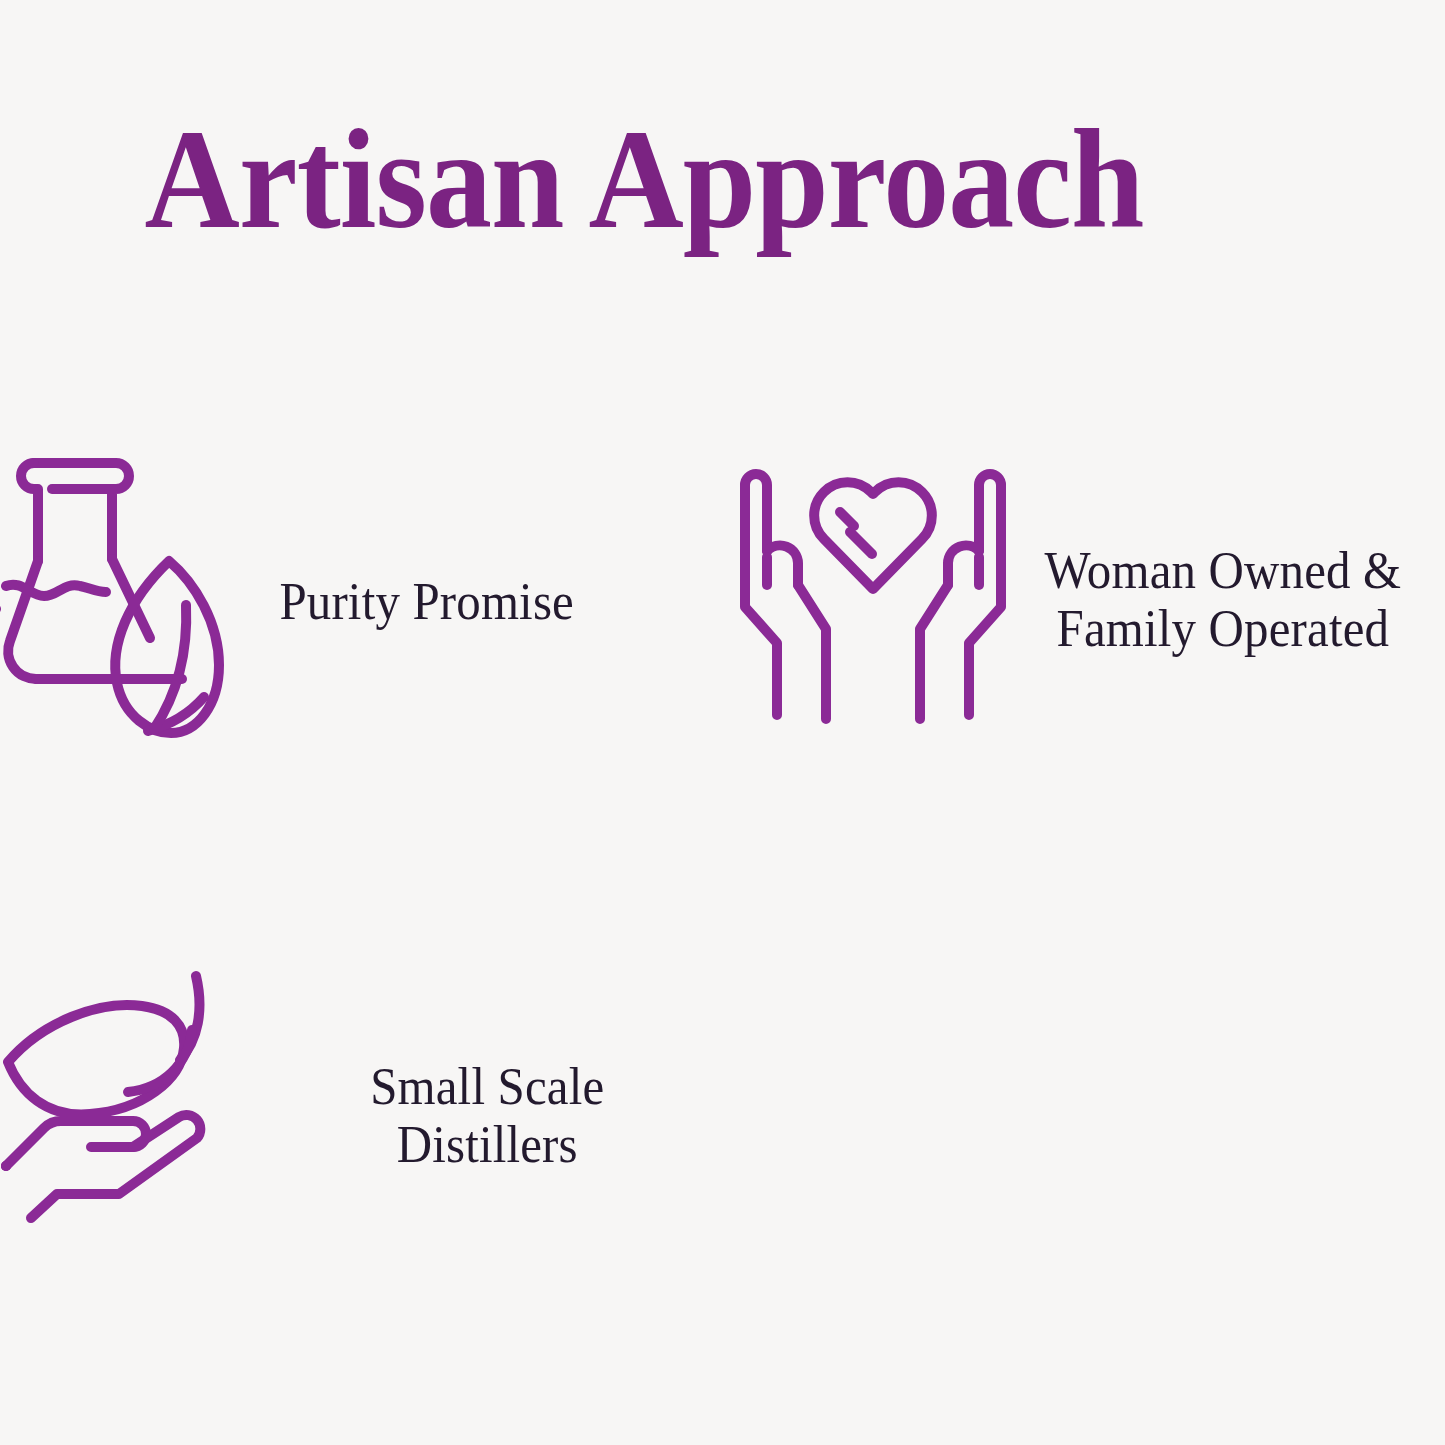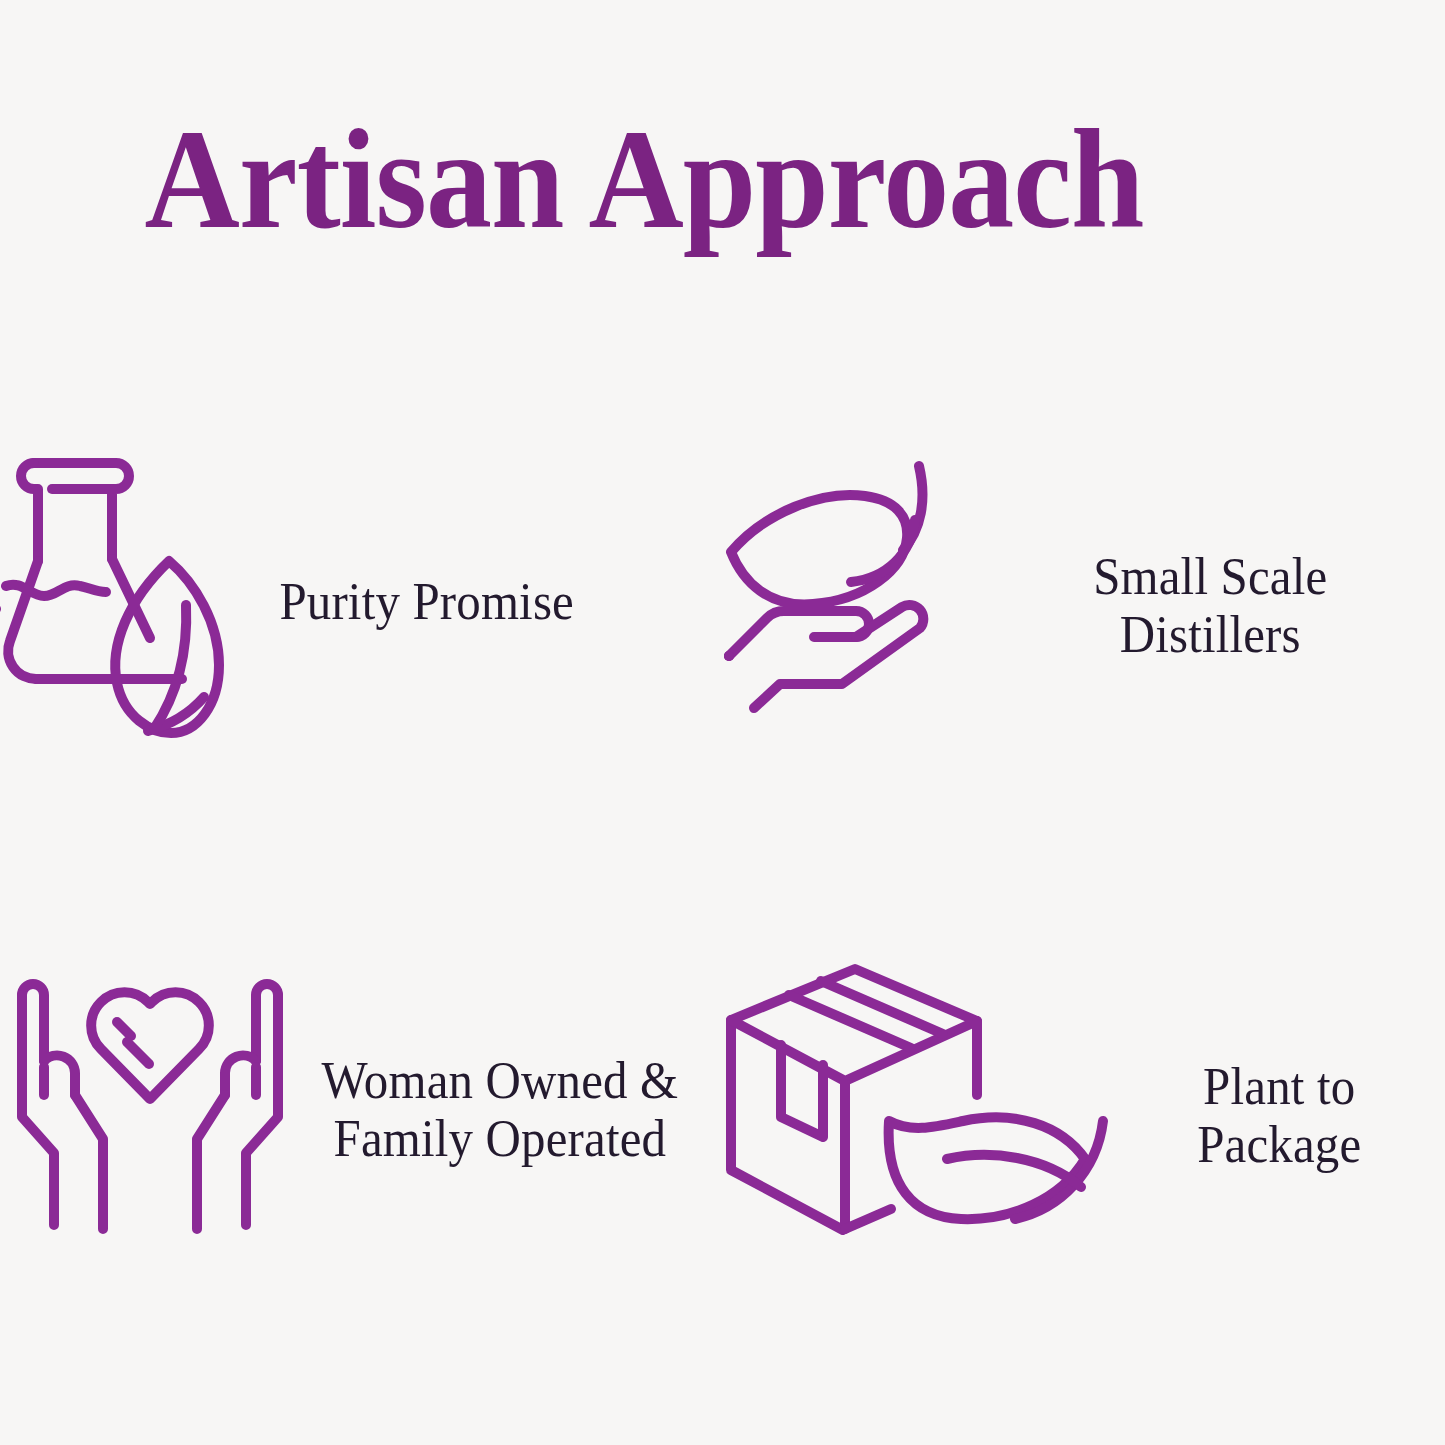--- a/index.html
+++ b/index.html
@@ -140,20 +140,52 @@
           <path d="M148 288 c22 -6 42 -18 56 -34"></path>
 
           <path d="M186 162 c2 46 -8 88 -32 124"></path>
         </svg>
       </div>
       <p class="feature-label">
         <span class="ln">Purity Promise</span>
       </p>
     </div>
 
+    <div class="cell cell-2">
+      <div class="icon-box">
+        <svg width="300" height="272" viewBox="0 0 300 272" fill="none" stroke="#8b2a96" stroke-width="10" stroke-linecap="round" stroke-linejoin="round">
+
+          <path d="M150 140 L101 90 a33 33 0 0 1 0 -47 a33 33 0 0 1 47 0 l2 2 l2 -2 a33 33 0 0 1 47 0 a33 33 0 0 1 0 47 z"></path>
+
+          <path d="M117 63 l14 14"></path>
+          <path d="M127 83 l22 22"></path>
+
+          <path d="M22 36 a11 11 0 0 1 22 0 v66"></path>
+          <path d="M22 36 v122 l32 36 v72"></path>
+
+          <path d="M44 102 a18 18 0 0 1 31 12 v22"></path>
+          <path d="M44 108 v28"></path>
+
+          <path d="M75 136 l28 44 v90"></path>
+
+          <path d="M278 36 a11 11 0 0 0 -22 0 v66"></path>
+          <path d="M278 36 v122 l-32 36 v72"></path>
+
+          <path d="M256 102 a18 18 0 0 0 -31 12 v22"></path>
+          <path d="M256 108 v28"></path>
+
+          <path d="M225 136 l-28 44 v90"></path>
+        </svg>
+      </div>
+      <p class="feature-label">
+        <span class="ln">Woman Owned &amp;</span>
+        <span class="ln">Family Operated</span>
+      </p>
+    </div>
+
     <div class="cell cell-3">
       <div class="icon-box">
         <svg width="252" height="250" viewBox="0 0 252 250" fill="none" stroke="#8b2a96" stroke-width="10" stroke-linecap="round" stroke-linejoin="round">
 
           <path d="M8 92 c34 -40 92 -62 134 -56 c30 4 44 20 42 42 c-3 32 -42 62 -94 66 c-44 4 -70 -22 -82 -52 z"></path>
 
           <path d="M196 6 c8 34 2 64 -16 84"></path>
 
           <path d="M192 60 c-4 34 -28 58 -64 62"></path>
 
@@ -162,76 +194,15 @@
 
           <path d="M6 196 v0"></path>
           <path d="M133 177 l46 -30 a14 14 0 0 1 18 21 l-78 56 h-62 l-26 24"></path>
         </svg>
       </div>
       <p class="feature-label">
         <span class="ln">Small Scale Distillers</span>
       </p>
     </div>
 
-    <div class="cell cell-2">
-      <div class="icon-box">
-        <svg width="300" height="272" viewBox="0 0 300 272" fill="none" stroke="#8b2a96" stroke-width="10" stroke-linecap="round" stroke-linejoin="round">
-
-          <path d="M150 140 L101 90 a33 33 0 0 1 0 -47 a33 33 0 0 1 47 0 l2 2 l2 -2 a33 33 0 0 1 47 0 a33 33 0 0 1 0 47 z"></path>
-
-          <path d="M117 63 l14 14"></path>
-          <path d="M127 83 l22 22"></path>
-
-          <path d="M22 36 a11 11 0 0 1 22 0 v66"></path>
-          <path d="M22 36 v122 l32 36 v72"></path>
-
-          <path d="M44 102 a18 18 0 0 1 31 12 v22"></path>
-          <path d="M44 108 v28"></path>
-
-          <path d="M75 136 l28 44 v90"></path>
-
-          <path d="M278 36 a11 11 0 0 0 -22 0 v66"></path>
-          <path d="M278 36 v122 l-32 36 v72"></path>
-
-          <path d="M256 102 a18 18 0 0 0 -31 12 v22"></path>
-          <path d="M256 108 v28"></path>
-
-          <path d="M225 136 l-28 44 v90"></path>
-        </svg>
-      </div>
-      <p class="feature-label">
-        <span class="ln">Woman Owned &amp;</span>
-        <span class="ln">Family Operated</span>
-      </p>
-    </div>
-
-    <div class="cell cell-4">
-      <div class="icon-box">
-        <svg width="390" height="265" viewBox="0 0 390 265" fill="none" stroke="#8b2a96" stroke-width="10" stroke-linecap="round" stroke-linejoin="round">
-
-          <path d="M8 57 v150 l112 60"></path>
-
-          <path d="M8 57 L132 6 L254 58 L122 118 Z"></path>
-
-          <path d="M122 118 v148"></path>
-          <path d="M254 58 v74"></path>
-
-          <path d="M66 32 L188 85"></path>
-          <path d="M98 18 L220 71"></path>
-
-          <path d="M122 266 l46 -20"></path>
-
-          <path d="M58 82 v72 l42 20 v-72"></path>
-
-          <path d="M166 158 c22 12 46 6 74 0 c52 -11 98 4 122 38 c-24 40 -74 62 -124 60 c-48 -2 -76 -34 -72 -98 z"></path>
-
-          <path d="M380 158 c-6 50 -42 88 -88 98"></path>
-
-          <path d="M224 196 c44 -10 98 -2 134 28"></path>
-        </svg>
-      </div>
-      <p class="feature-label">
-        <span class="ln">Plant to Package</span>
-      </p>
-    </div>
 
   </div>
 </div>
 
 </body></html>

